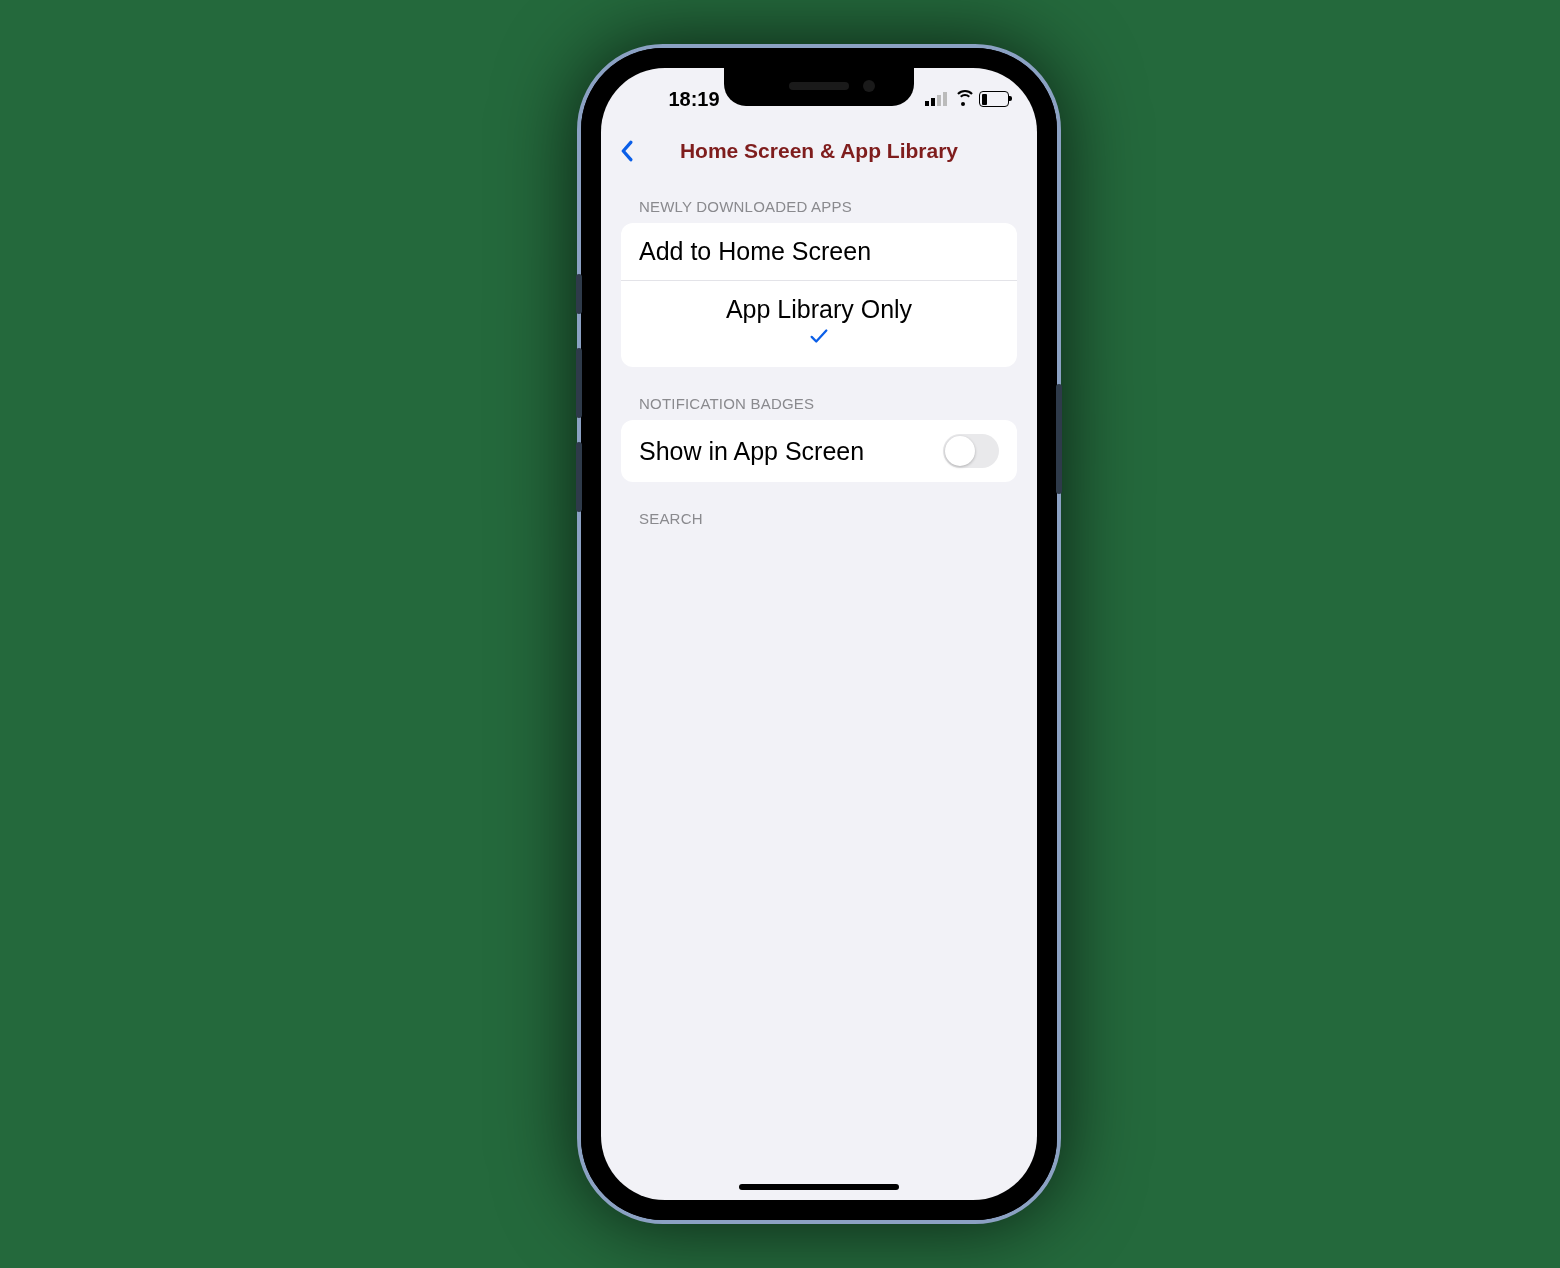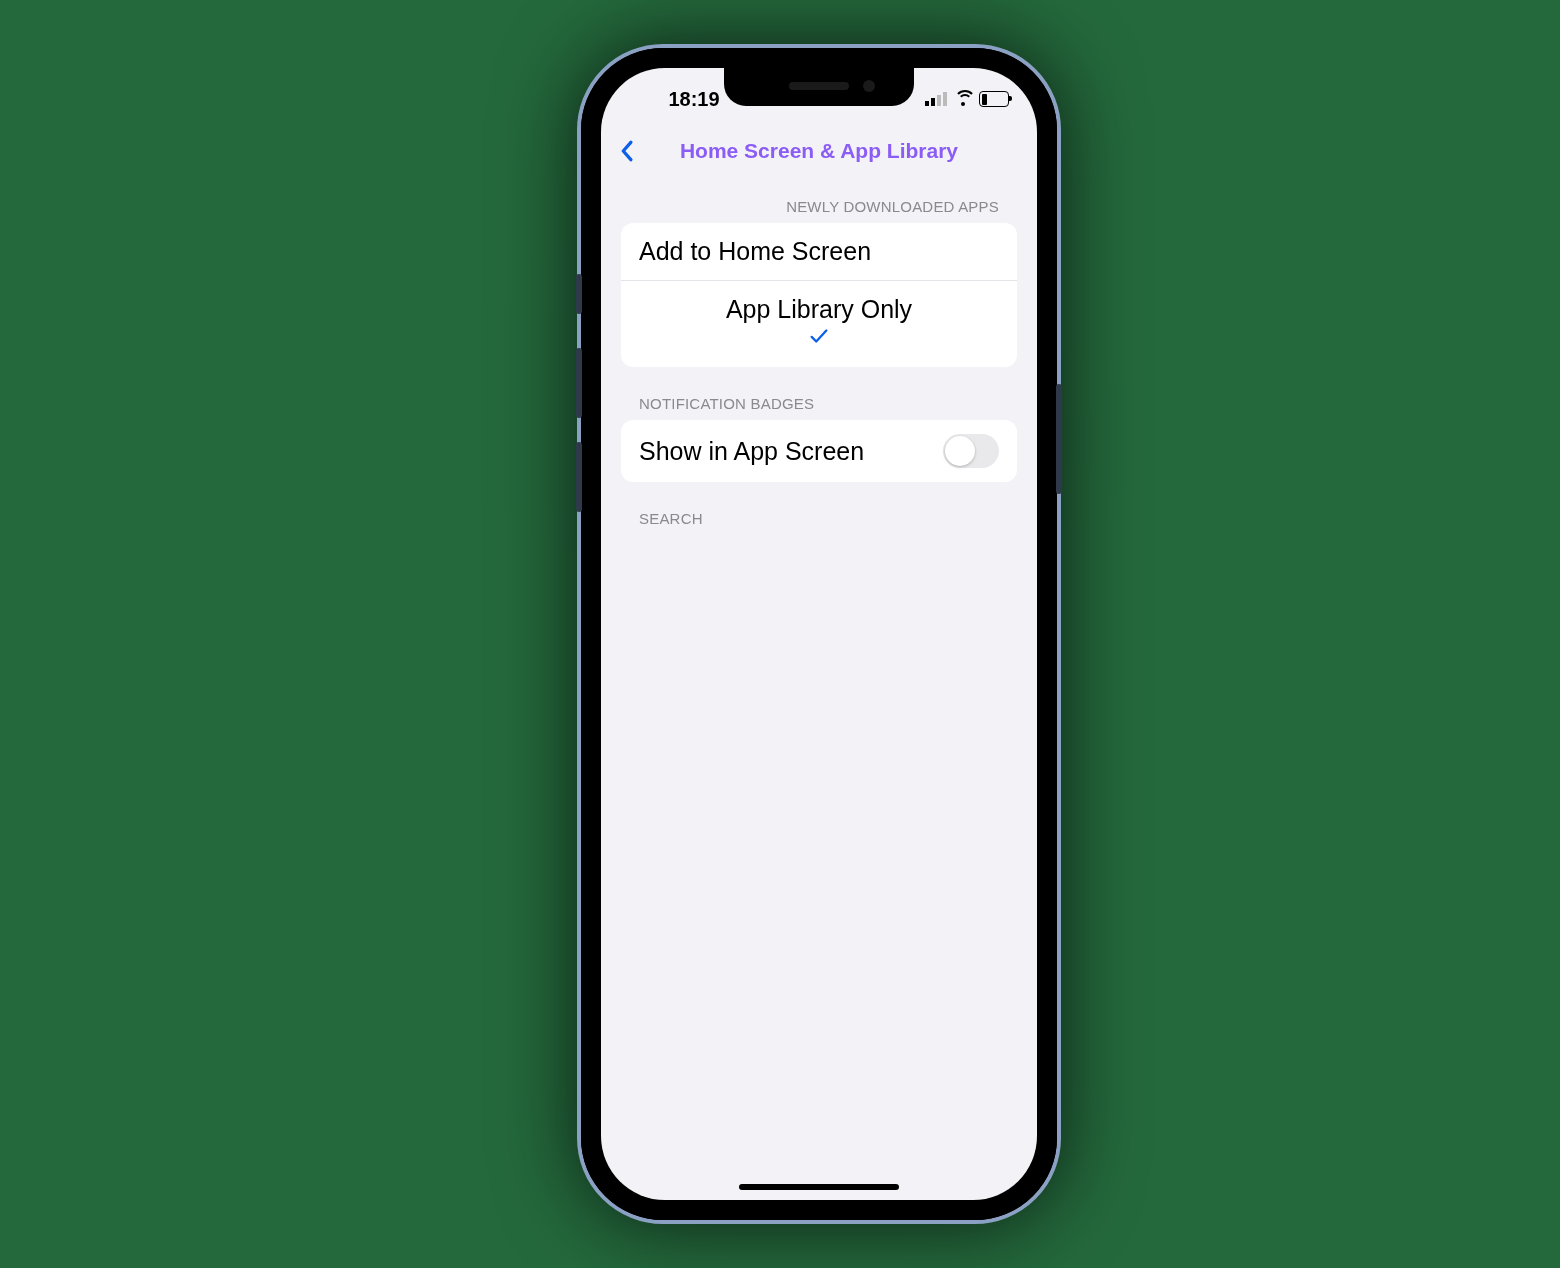--- a/index.html
+++ b/index.html
@@ -206,37 +206,37 @@
     align-items: center;
     justify-content: center;
     color: #0b5fe8;
     cursor: pointer;
   }
   .navtitle {
     flex: 1;
     text-align: center;
     font-size: 21px;
     font-weight: 700;
-    color: #8b5cf6;
+    color: #7f1d1d;
   }
 
   
   .content {
     flex: 1;
     padding: 0 20px;
     overflow: auto;
   }
   .section-label {
     font-size: 15px;
     color: #8a8a8e;
     letter-spacing: 0.2px;
     text-transform: uppercase;
     margin: 28px 18px 8px 18px;
   }
-  .section-label.first { margin-top: 22px; text-align: right; }
+  .section-label.first { margin-top: 22px; }
   .card {
     background: #fff;
     border-radius: 12px;
     overflow: hidden;
   }
   .row {
     display: flex;
     align-items: center;
     justify-content: space-between;
     padding: 14px 18px;

